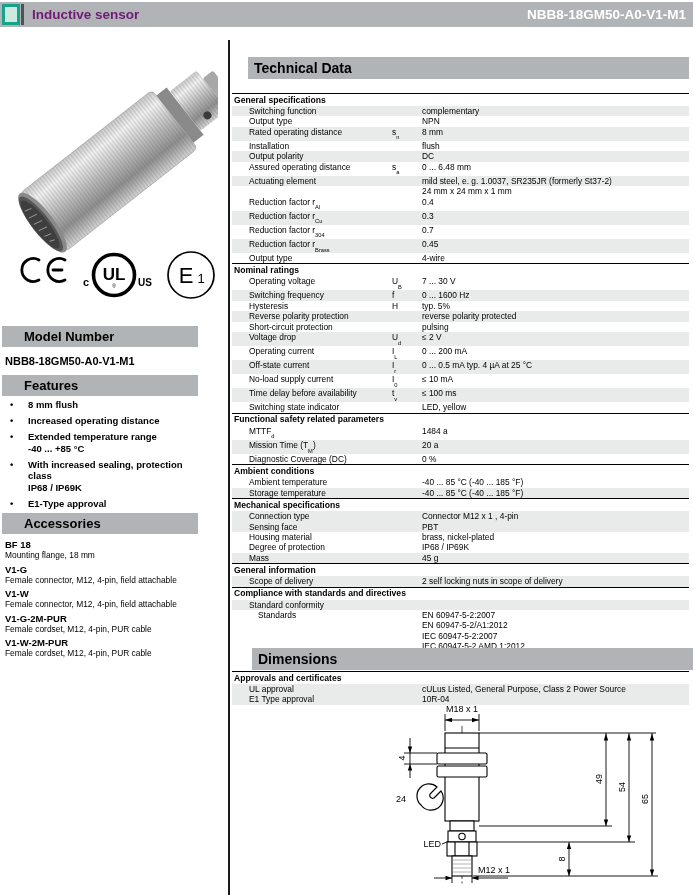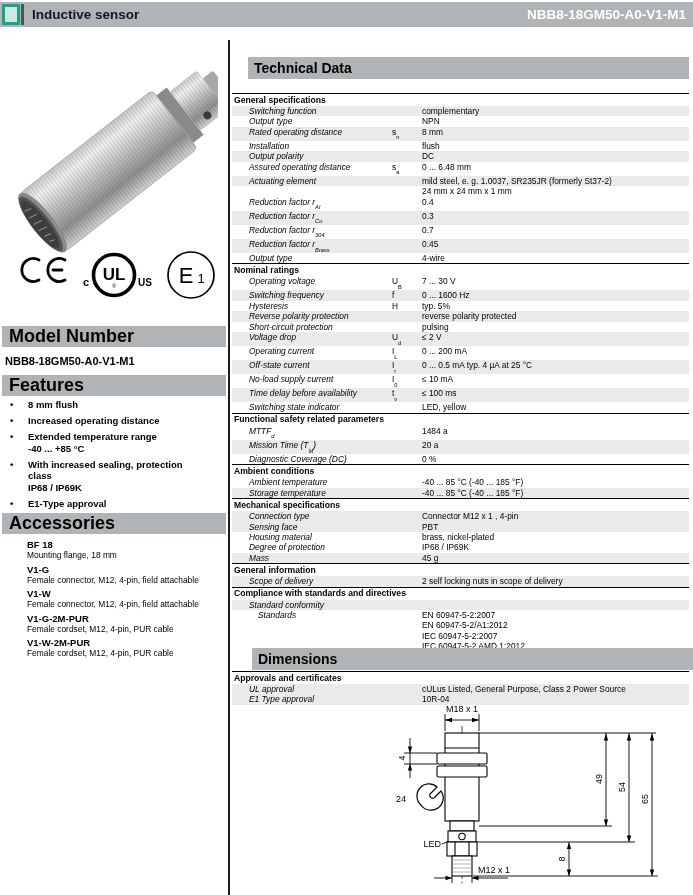--- a/index.html
+++ b/index.html
@@ -3,46 +3,46 @@
 <meta charset="utf-8">
 <style>
   html,body{margin:0;padding:0;}
   body{width:693px;height:895px;position:relative;background:#fff;color:#000;
        font-family:"Liberation Sans",sans-serif;overflow:hidden;}
   
   .topbar{position:absolute;left:0;top:2px;width:693px;height:25px;background:var(--bar_gray);}
   .logo-box{position:absolute;left:2px;top:2px;width:18px;height:21px;background:var(--logo_fill);
             border:3px solid var(--accent_teal);box-sizing:border-box;}
   .logo-strip{position:absolute;left:21px;top:2px;width:3px;height:21px;background:#4e5456;}
-  .topbar .cat{position:absolute;left:32px;top:0;height:25px;line-height:25px;font-size:13.5px;font-weight:bold;color:#0f172a;}
+  .topbar .cat{position:absolute;left:32px;top:0;height:25px;line-height:25px;font-size:13.5px;font-weight:bold;color:#701a75;}
   .topbar .mdl{position:absolute;right:7px;top:0;height:25px;line-height:25px;font-size:13.5px;font-weight:bold;color:var(--title_white);}
   
   .divider{position:absolute;left:228px;top:40px;width:2px;height:855px;background:var(--divider);}
   
   .sidebar{position:absolute;left:0;top:27px;width:228px;height:868px;}
-  .sidebar .bar{position:absolute;left:2px;width:224px;height:21px;background:var(--bar_gray);
-                font-weight:bold;font-size:18px;line-height:21px;padding-left:7px;box-sizing:border-box;}
+  .sidebar .bar{position:absolute;left:2px;width:196px;height:21px;background:var(--bar_gray);
+                font-weight:bold;font-size:13px;line-height:21px;padding-left:22px;box-sizing:border-box;}
   .model-value{position:absolute;left:5px;top:328px;font-size:11px;font-weight:bold;}
   .features-list{position:absolute;left:6px;top:372px;width:218px;}
   .feature-item{position:relative;padding-left:22px;font-size:9.5px;font-weight:bold;line-height:11.5px;margin-bottom:4.5px;}
   .feature-item::before{content:"\2022";position:absolute;left:4px;top:0;}
   .acc-list{position:absolute;left:5px;top:512px;width:220px;}
-  .acc-item{margin-bottom:2.5px;margin-left:22px;}
+  .acc-item{margin-bottom:2.5px;}
   .acc-name{font-size:9.5px;font-weight:bold;line-height:11px;}
   .acc-desc{font-size:8.4px;line-height:11px;}
   
   .rightcol{position:absolute;left:232px;top:57px;width:457px;}
   .big-bar{height:22px;background:var(--bar_gray);font-weight:bold;font-size:14px;line-height:22px;
            padding-left:6px;box-sizing:border-box;margin-left:16px;}
   .tech-table{margin-top:14px;}
   .t-sec{font-weight:bold;font-size:8.6px;line-height:9.5px;border-top:1px solid #000;padding:1.5px 0 1px 2px;}
   .t-sec.gap{margin-top:9px;}
   .t-row{display:flex;align-items:flex-start;font-size:8.4px;line-height:10.4px;}
   .t-row.shaded{background:var(--row_gray);}
-  .t-label{width:160px;padding-left:17px;box-sizing:border-box;flex:none;font-style:italic;}
+  .t-label{width:160px;padding-left:17px;box-sizing:border-box;flex:none;}
   .t-label.deep{padding-left:26px;}
   .t-sym{width:30px;flex:none;}
   .t-value{flex:1;}
   sub.s{font-size:0.68em;position:relative;top:2px;}
   
   .dims{position:absolute;left:236px;top:648px;width:457px;}
   .dims svg{display:block;margin-top:4px;}
   svg text{font-family:"Liberation Sans",sans-serif;}
 </style>
 </head>

